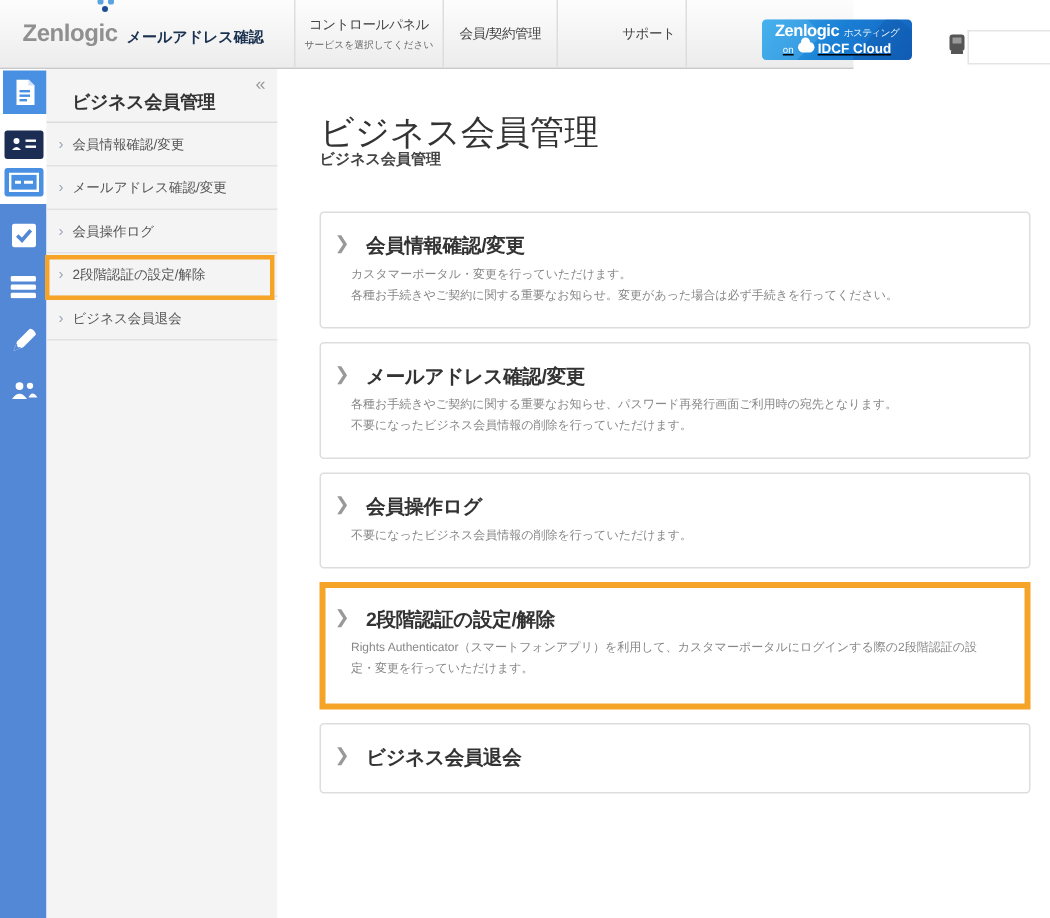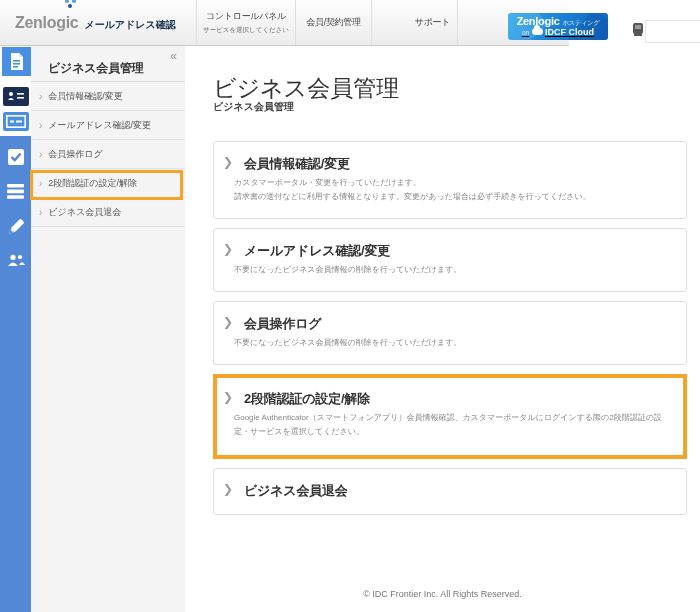--- a/index.html
+++ b/index.html
@@ -215,45 +215,45 @@
 
   <div class="main">
     <div class="main-title">ビジネス会員管理</div>
     <div class="crumb">ビジネス会員管理</div>
     <div class="cards">
       <div class="card">
         <span class="card-arrow">❯</span>
         <div class="card-title">会員情報確認/変更</div>
         <div class="card-desc">
           <div>カスタマーポータル・変更を行っていただけます。</div>
-          <div>請求書の送付などに利用する情報となります。変更があった場合は必ず手続きを行ってください。</div>
+          <div>各種お手続きやご契約に関する重要なお知らせ。変更があった場合は必ず手続きを行ってください。</div>
         </div>
       </div>
       <div class="card">
         <span class="card-arrow">❯</span>
         <div class="card-title">メールアドレス確認/変更</div>
         <div class="card-desc">
+          <div>各種お手続きやご契約に関する重要なお知らせ、パスワード再発行画面ご利用時の宛先となります。</div>
           <div>不要になったビジネス会員情報の削除を行っていただけます。</div>
         </div>
       </div>
       <div class="card">
         <span class="card-arrow">❯</span>
         <div class="card-title">会員操作ログ</div>
         <div class="card-desc">
           <div>不要になったビジネス会員情報の削除を行っていただけます。</div>
         </div>
       </div>
       <div class="card card-hl">
         <span class="card-arrow">❯</span>
         <div class="card-title">2段階認証の設定/解除</div>
         <div class="card-desc">
-          <div>Google Authenticator（スマートフォンアプリ）会員情報確認、カスタマーポータルにログインする際の2段階認証の設</div>
-          <div>定・サービスを選択してください。</div>
+          <div>Rights Authenticator（スマートフォンアプリ）を利用して、カスタマーポータルにログインする際の2段階認証の設</div>
+          <div>定・変更を行っていただけます。</div>
         </div>
       </div>
       <div class="card">
         <span class="card-arrow">❯</span>
         <div class="card-title">ビジネス会員退会</div>
       </div>
     </div>
-    <div class="footer">© IDC Frontier Inc. All Rights Reserved.</div>
   </div>
 </div>
 
 </body></html>

